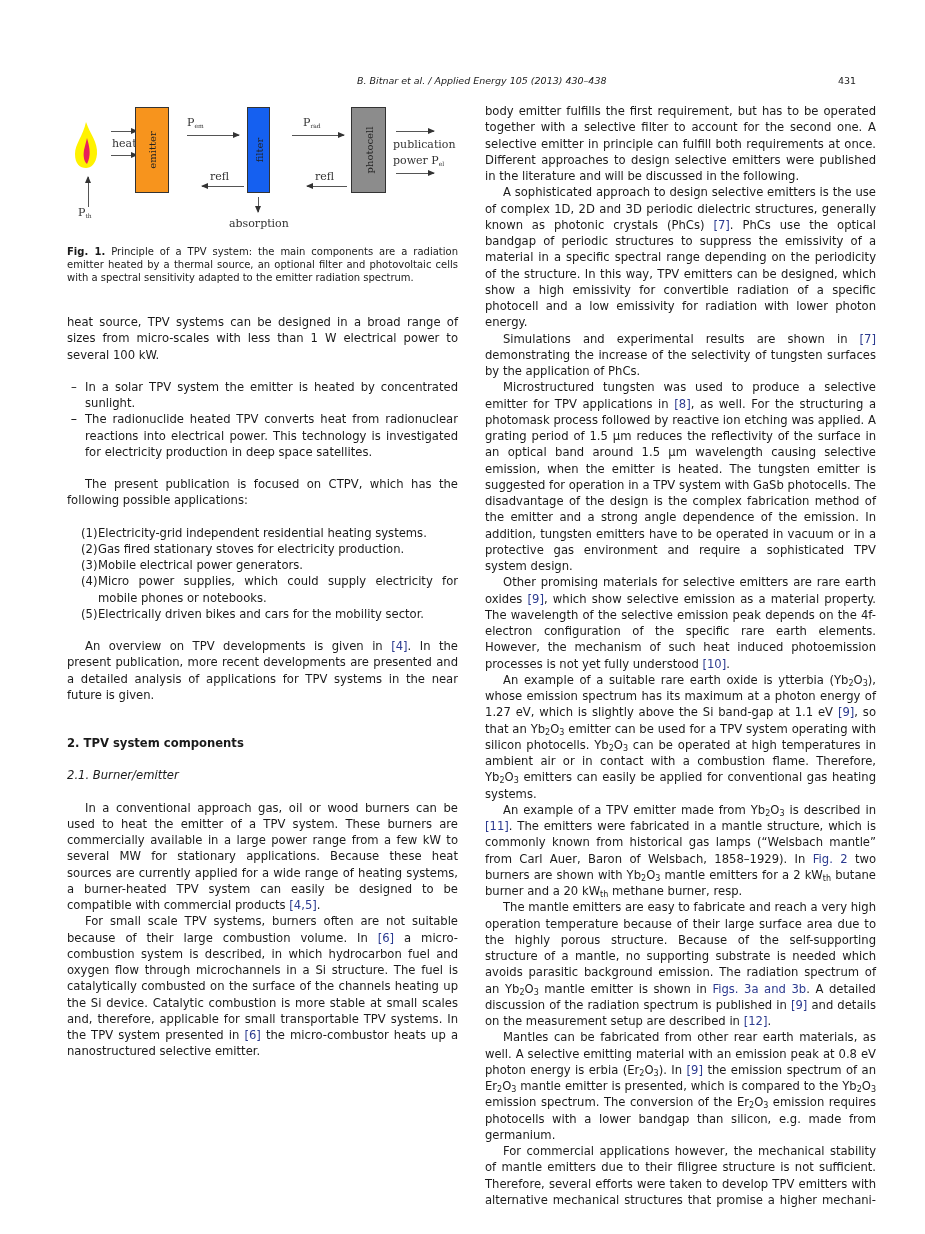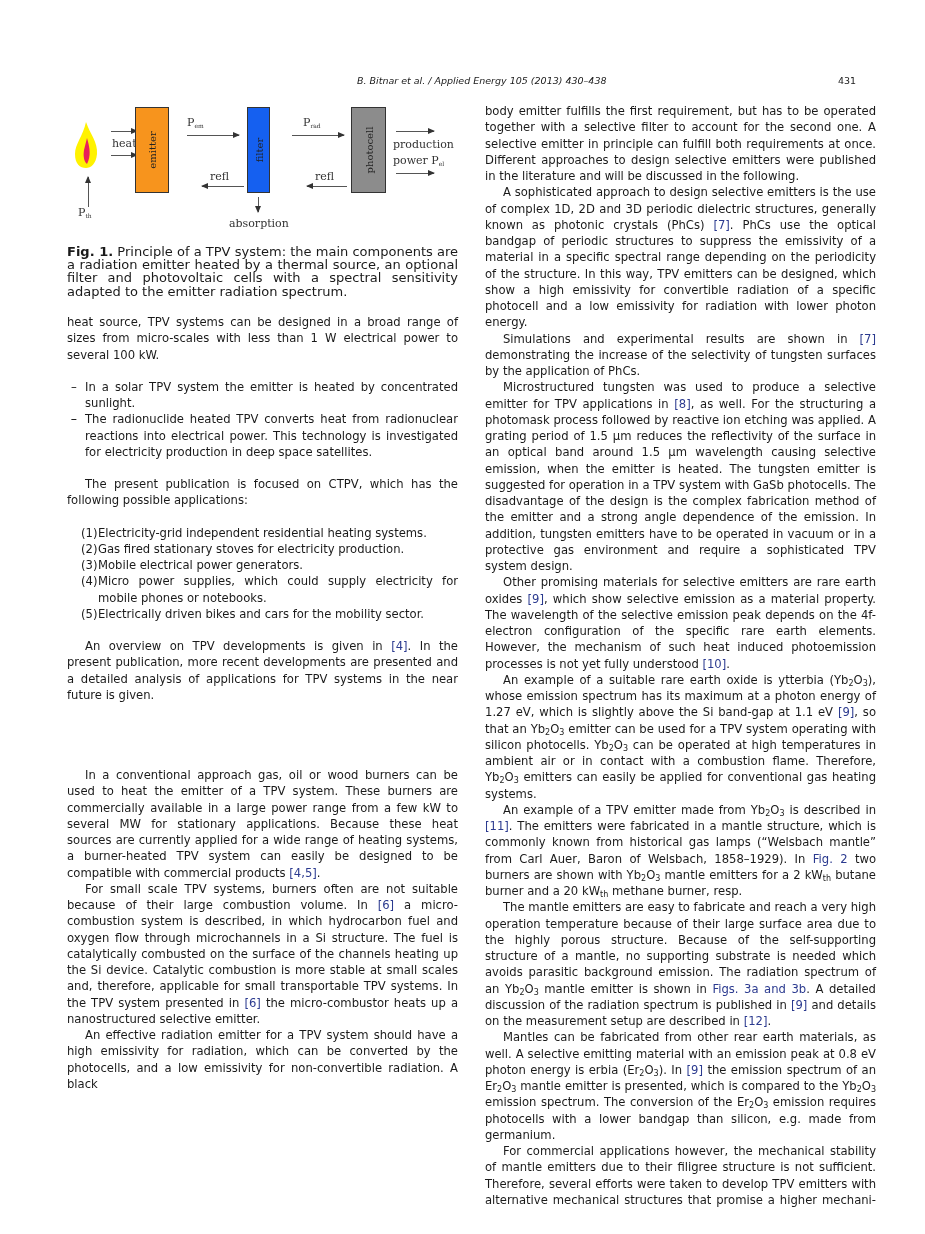--- a/index.html
+++ b/index.html
@@ -30,21 +30,21 @@
   .box .lbl { position:absolute; left:50%; top:50%; transform:translate(-50%,-50%) rotate(-90deg);
               font-family:"DejaVu Serif", "Liberation Serif", serif; font-size:10px; color:#222; white-space:nowrap; }
   .flabel { position:absolute; font-family:"DejaVu Serif", "Liberation Serif", serif; font-size:11px; color:#333; white-space:nowrap; }
   .flabel sub { font-size:6px; }
   .arrow { position:absolute; height:1px; background:#555; }
   .arrow.r::after { content:""; position:absolute; right:-1px; top:-3px; border-left:7px solid #333; border-top:3.5px solid transparent; border-bottom:3.5px solid transparent; }
   .arrow.l::before { content:""; position:absolute; left:-1px; top:-3px; border-right:7px solid #333; border-top:3.5px solid transparent; border-bottom:3.5px solid transparent; }
   .varrow { position:absolute; width:1px; background:#555; }
   .varrow.u::before { content:""; position:absolute; top:-1px; left:-3px; border-bottom:7px solid #333; border-left:3.5px solid transparent; border-right:3.5px solid transparent; }
   .varrow.d::after { content:""; position:absolute; bottom:-1px; left:-3px; border-top:7px solid #333; border-left:3.5px solid transparent; border-right:3.5px solid transparent; }
-  #caption { position:absolute; left:67px; top:245px; width:391px; font-size:13px; line-height:13.2px; text-align:justify; }
+  #caption { position:absolute; left:67px; top:245px; width:391px; font-size:10px; line-height:13.2px; text-align:justify; }
   #caption b { font-weight:bold; }
 </style>
 </head>
 <body>
 
 <div class="running-head">
   <span class="title">B. Bitnar et al. / Applied Energy 105 (2013) 430–438</span>
   <span class="pageno">431</span>
 </div>
 
@@ -79,21 +79,21 @@
   <span class="flabel" style="left:236px;top:16px;"><span>P</span><sub>rad</sub></span>
   <div class="arrow r" style="left:225px;top:35px;width:52px;"></div>
   <span class="flabel" style="left:248px;top:70px;">refl</span>
   <div class="arrow l" style="left:240px;top:86px;width:40px;"></div>
 
   <div class="box" style="left:284px;top:7px;width:33px;height:84px;background:#8c8c8c;">
     <span class="lbl">photocell</span>
   </div>
 
   <div class="arrow r" style="left:329px;top:31px;width:38px;"></div>
-  <span class="flabel" style="left:326px;top:38px;">production</span>
+  <span class="flabel" style="left:326px;top:38px;">publication</span>
   <span class="flabel" style="left:326px;top:54px;"><span>power P</span><sub>el</sub></span>
   <div class="arrow r" style="left:329px;top:73px;width:38px;"></div>
 </div>
 
 <div id="caption">
   <b>Fig. 1.</b><span> Principle of a TPV system: the main components are a radiation emitter heated by a thermal source, an optional filter and photovoltaic cells with a spectral sensitivity adapted to the emitter radiation spectrum.</span>
 </div>
 
 <div id="left-col" class="col">
   <p class="last">heat source, TPV systems can be designed in a broad range of sizes from micro-scales with less than 1 W electrical power to several 100 kW.</p>
@@ -110,25 +110,26 @@
     <li><span class="mk">(1)</span><span>Electricity-grid independent residential heating systems.</span></li>
     <li><span class="mk">(2)</span><span>Gas fired stationary stoves for electricity production.</span></li>
     <li><span class="mk">(3)</span><span>Mobile electrical power generators.</span></li>
     <li><span class="mk">(4)</span><span>Micro power supplies, which could supply electricity for mobile phones or notebooks.</span></li>
     <li><span class="mk">(5)</span><span>Electrically driven bikes and cars for the mobility sector.</span></li>
   </ol>
   <div class="gap"></div>
   <p class="ind"><span>An overview on TPV developments is given in </span><a class="ref">[4]</a><span>. In the present publication, more recent developments are presented and a detailed analysis of applications for TPV systems in the near future is given.</span></p>
   <div class="gap"></div>
     <div class="gap"></div>
+  <p class="sec-head">2. TPV system components</p>
   <div class="gap"></div>
+  <p class="subsec-head">2.1. Burner/emitter</p>
   <div class="gap"></div>
   <p class="ind"><span>In a conventional approach gas, oil or wood burners can be used to heat the emitter of a TPV system. These burners are commercially available in a large power range from a few kW to several MW for stationary applications. Because these heat sources are currently applied for a wide range of heating systems, a burner-heated TPV system can easily be designed to be compatible with commercial products </span><a class="ref">[4,5]</a><span>.</span></p>
   <p class="ind"><span>For small scale TPV systems, burners often are not suitable because of their large combustion volume. In </span><a class="ref">[6]</a><span> a micro-combustion system is described, in which hydrocarbon fuel and oxygen flow through microchannels in a Si structure. The fuel is catalytically combusted on the surface of the channels heating up the Si device. Catalytic combustion is more stable at small scales and, therefore, applicable for small transportable TPV systems. In the TPV system presented in </span><a class="ref">[6]</a><span> the micro-combustor heats up a nanostructured selective emitter.</span></p>
-  <p class="ind" style="text-align-last:justify;">An effective radiation emitter for a TPV system should have a high emissivity for radiation, which can be converted by the photocells, and a low emissivity for non-convertible radiation. A black</p>
 </div>
 
 <div id="right-col" class="col">
   <p>body emitter fulfills the first requirement, but has to be operated together with a selective filter to account for the second one. A selective emitter in principle can fulfill both requirements at once. Different approaches to design selective emitters were published in the literature and will be discussed in the following.</p>
   <p class="ind"><span>A sophisticated approach to design selective emitters is the use of complex 1D, 2D and 3D periodic dielectric structures, generally known as photonic crystals (PhCs) </span><a class="ref">[7]</a><span>. PhCs use the optical bandgap of periodic structures to suppress the emissivity of a material in a specific spectral range depending on the periodicity of the structure. In this way, TPV emitters can be designed, which show a high emissivity for convertible radiation of a specific photocell and a low emissivity for radiation with lower photon energy.</span></p>
   <p class="ind"><span>Simulations and experimental results are shown in </span><a class="ref">[7]</a><span> demonstrating the increase of the selectivity of tungsten surfaces by the application of PhCs.</span></p>
   <p class="ind"><span>Microstructured tungsten was used to produce a selective emitter for TPV applications in </span><a class="ref">[8]</a><span>, as well. For the structuring a photomask process followed by reactive ion etching was applied. A grating period of 1.5 μm reduces the reflectivity of the surface in an optical band around 1.5 μm wavelength causing selective emission, when the emitter is heated. The tungsten emitter is suggested for operation in a TPV system with GaSb photocells. The disadvantage of the design is the complex fabrication method of the emitter and a strong angle dependence of the emission. In addition, tungsten emitters have to be operated in vacuum or in a protective gas environment and require a sophisticated TPV system design.</span></p>
   <p class="ind"><span>Other promising materials for selective emitters are rare earth oxides </span><a class="ref">[9]</a><span>, which show selective emission as a material property. The wavelength of the selective emission peak depends on the 4f-electron configuration of the specific rare earth elements. However, the mechanism of such heat induced photoemission processes is not yet fully understood </span><a class="ref">[10]</a><span>.</span></p>
   <p class="ind"><span>An example of a suitable rare earth oxide is ytterbia (Yb</span><sub>2</sub><span>O</span><sub>3</sub><span>), whose emission spectrum has its maximum at a photon energy of 1.27 eV, which is slightly above the Si band-gap at 1.1 eV </span><a class="ref">[9]</a><span>, so that an Yb</span><sub>2</sub><span>O</span><sub>3</sub><span> emitter can be used for a TPV system operating with silicon photocells. Yb</span><sub>2</sub><span>O</span><sub>3</sub><span> can be operated at high temperatures in ambient air or in contact with a combustion flame. Therefore, Yb</span><sub>2</sub><span>O</span><sub>3</sub><span> emitters can easily be applied for conventional gas heating systems.</span></p>
   <p class="ind"><span>An example of a TPV emitter made from Yb</span><sub>2</sub><span>O</span><sub>3</sub><span> is described in </span><a class="ref">[11]</a><span>. The emitters were fabricated in a mantle structure, which is commonly known from historical gas lamps (“Welsbach mantle” from Carl Auer, Baron of Welsbach, 1858–1929). In </span><a class="ref">Fig. 2</a><span> two burners are shown with Yb</span><sub>2</sub><span>O</span><sub>3</sub><span> mantle emitters for a 2 kW</span><sub>th</sub><span> butane burner and a 20 kW</span><sub>th</sub><span> methane burner, resp.</span></p>

